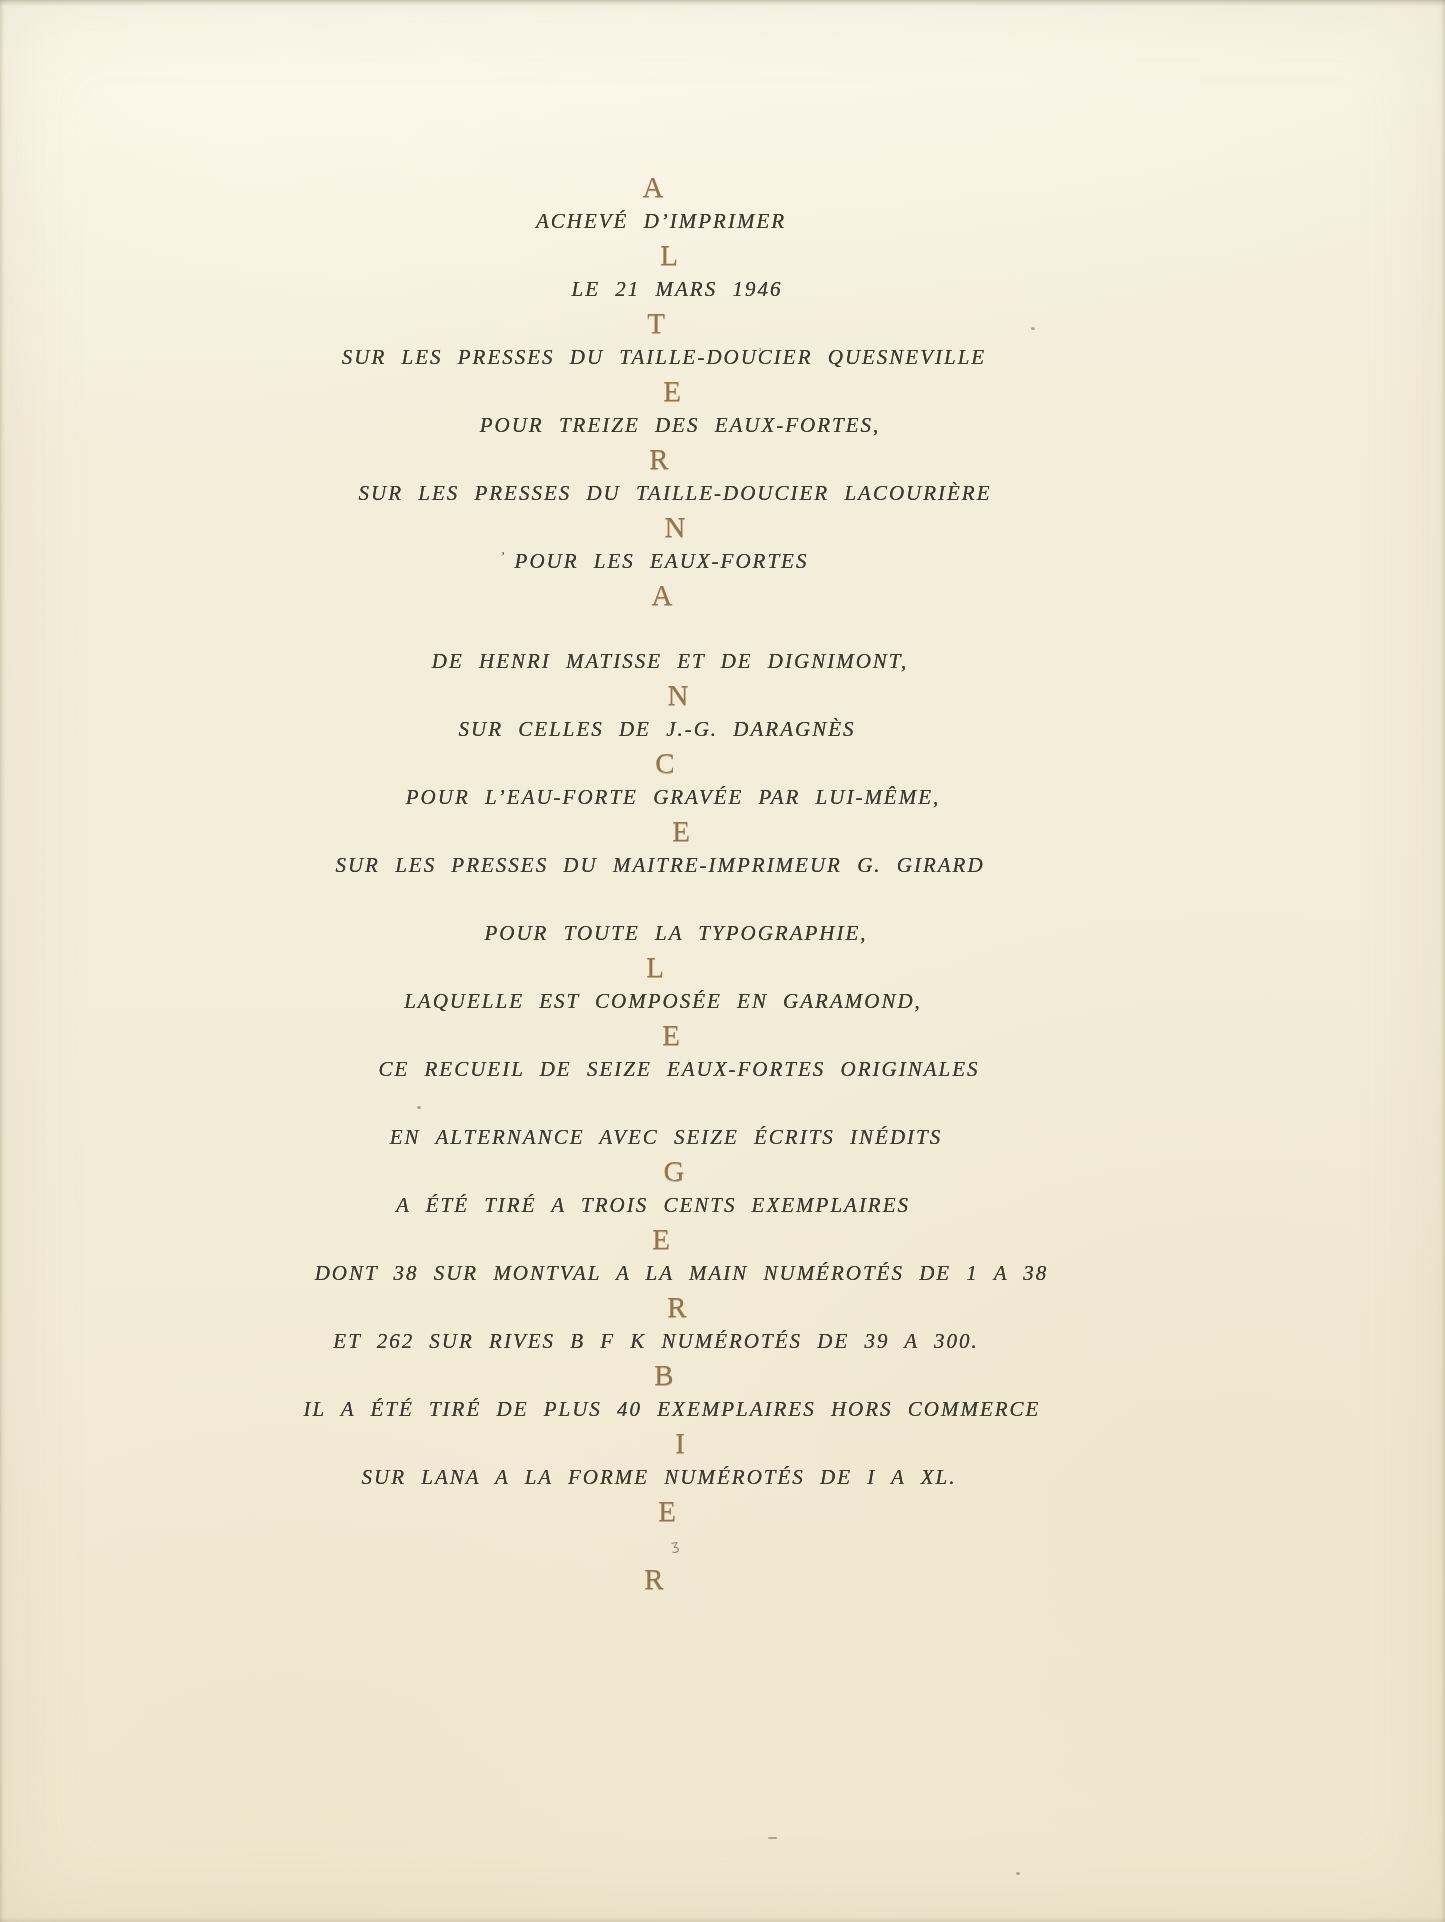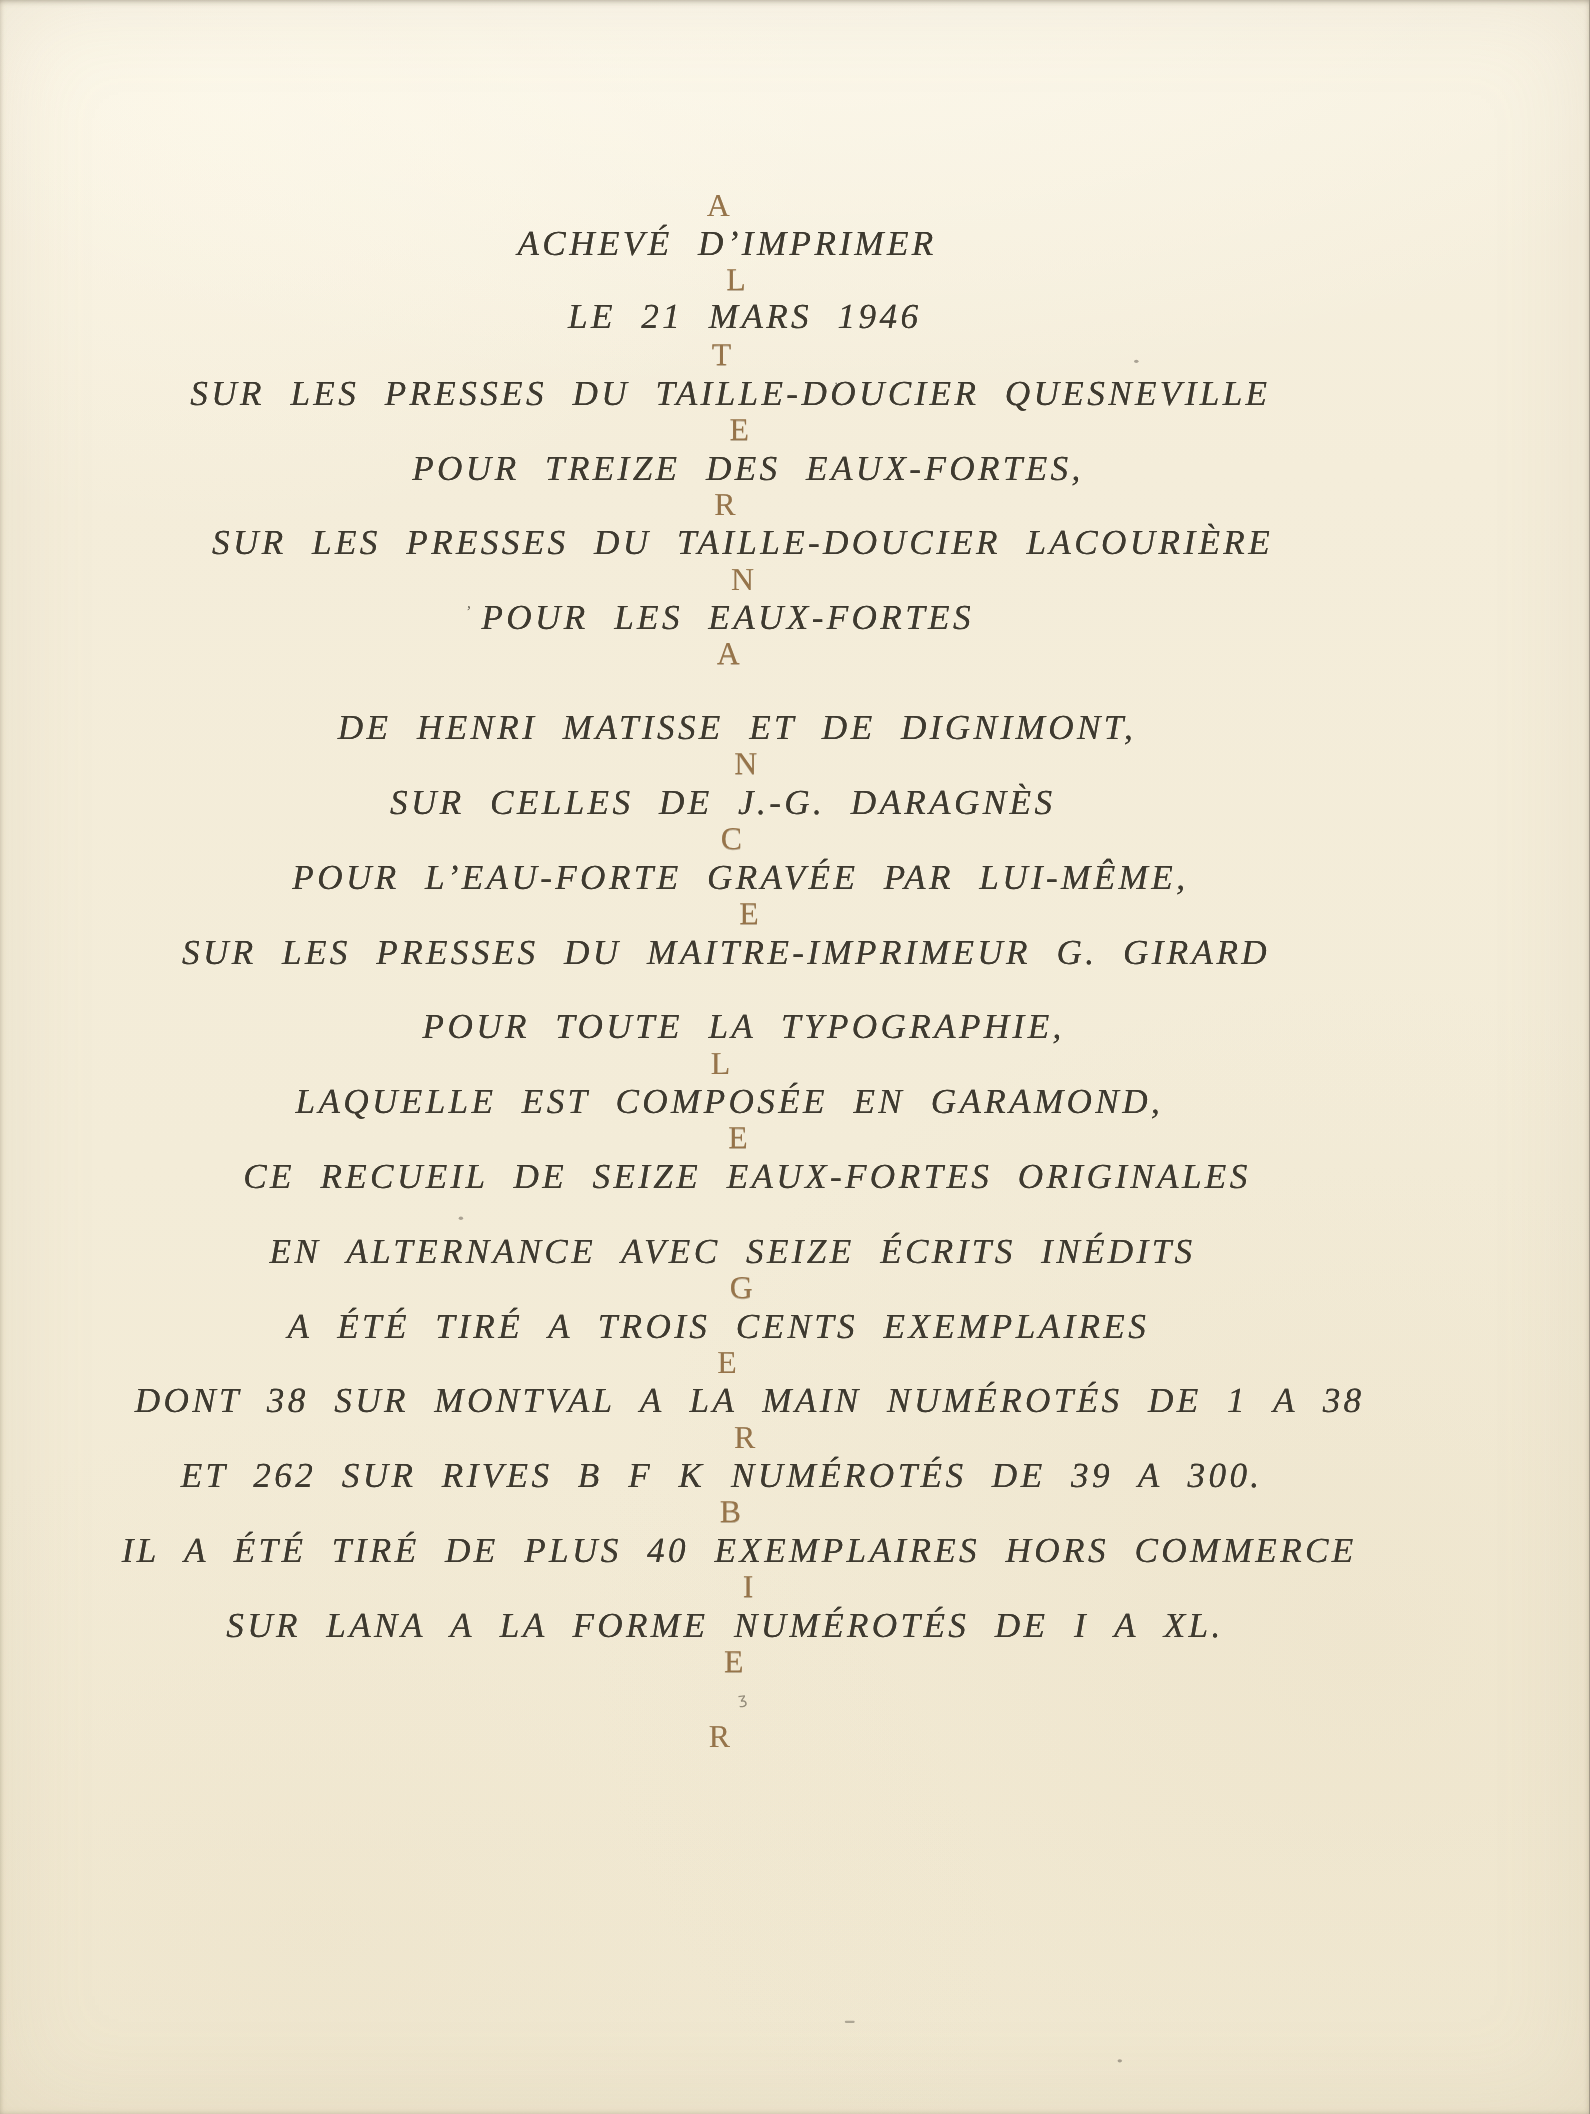--- a/index.html
+++ b/index.html
@@ -42,21 +42,21 @@
     width: 1334px;  
   }
   .row {
     height: 34px;
     display: flex;
     align-items: center;
     justify-content: center;
   }
   .text-line {
     font-style: italic;
-    font-size: 32px;
+    font-size: 21px;
     letter-spacing: 0.095em;
     word-spacing: 0.38em;
     white-space: nowrap;
     color: var(--ink);
     text-shadow: 0 0 0.5px currentColor;
   }
   .gilt-letter {
     font-style: normal;
     font-size: 29px;
     color: var(--gilt);
@@ -109,21 +109,21 @@
   <div class="colophon">
       <div class="row" style="transform: translateX(-14px);">
         <span class="gilt-letter">A</span>
       </div>
       <div class="row" style="transform: translateX(-6px);">
         <span class="text-line">ACHEVÉ D’IMPRIMER</span>
       </div>
       <div class="row" style="transform: translateX(2px);">
         <span class="gilt-letter">L</span>
       </div>
-      <div class="row" style="transform: translateX(10px); align-items: flex-end;">
+      <div class="row" style="transform: translateX(10px);">
         <span class="text-line">LE 21 MARS 1946</span>
       </div>
       <div class="row" style="transform: translateX(-11px);">
         <span class="gilt-letter">T</span>
       </div>
       <div class="row" style="transform: translateX(-3px);">
         <span class="text-line">SUR LES PRESSES DU TAILLE-DOUCIER QUESNEVILLE</span>
       </div>
       <div class="row" style="transform: translateX(5px);">
         <span class="gilt-letter">E</span>

